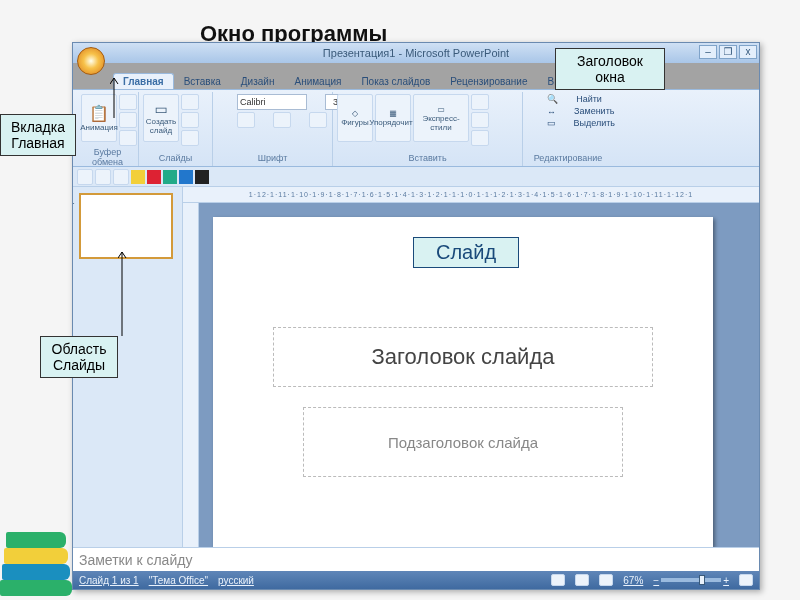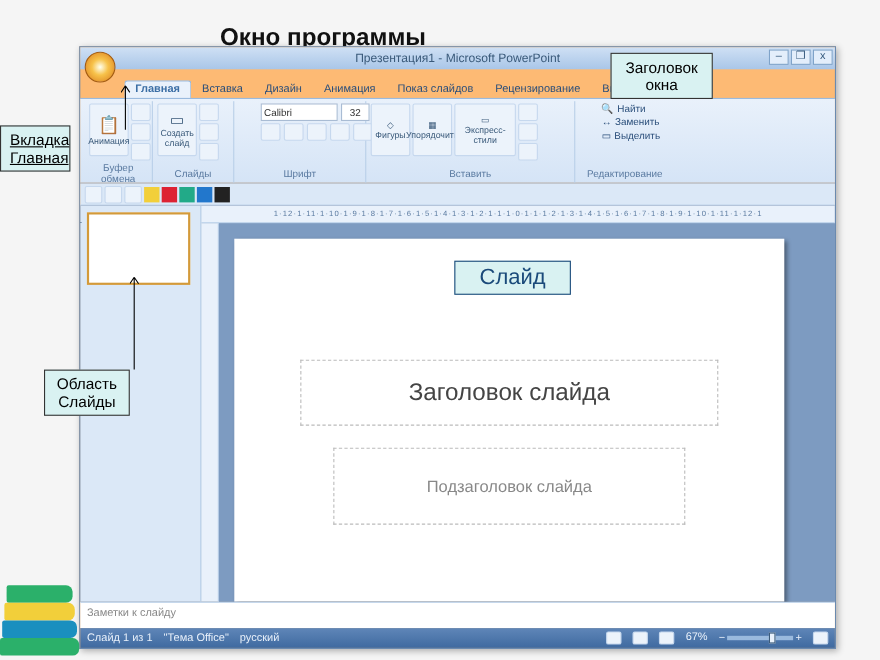--- a/index.html
+++ b/index.html
@@ -3,40 +3,40 @@
 <meta charset="utf-8">
 <style>
   * { box-sizing: border-box; margin: 0; padding: 0; }
   body { width: 800px; height: 600px; font-family: "Segoe UI", Tahoma, sans-serif; background: #f5f5f5; position: relative; overflow: hidden; }
 
   
   .callout { position: absolute; background: #d9f2f2; border: 1px solid #333; padding: 4px 8px; font-size: 14px; text-align: center; z-index: 50; }
   .heading { position: absolute; font-weight: bold; font-size: 22px; color: #111; margin-top: 13px; }
 
   
-  .window { position: absolute; left: 72px; top: 42px; width: 688px; height: 548px; background: #fdba74; border: 1px solid #6a8ab0; box-shadow: 2px 2px 6px rgba(0,0,0,.3); font-size: 10px; display:flex; flex-direction:column;}
+  .window { position: absolute; left: 72px; top: 42px; width: 688px; height: 548px; background: #a3a3a3; border: 1px solid #6a8ab0; box-shadow: 2px 2px 6px rgba(0,0,0,.3); font-size: 10px; display:flex; flex-direction:column;}
   .titlebar { height: 20px; background: linear-gradient(#cfe0f4,#a9c6e8); display:flex; align-items:center; justify-content:center; position:relative; color:#3a5a7a; font-size:11px;}
   .win-controls { position:absolute; right:2px; top:2px; display:flex; gap:2px;}
   .win-controls div { width:18px; height:14px; background:#e3eefb; border:1px solid #7fa3c9; text-align:center; line-height:12px; font-size:10px; color:#35597d;}
   .office-btn { position:absolute; left:4px; top:4px; width:28px; height:28px; border-radius:50%; background: radial-gradient(#ffe 0%, #f7c24a 40%, #d97a1a 100%); border:1px solid #a25b12; z-index:5;}
   .qat { position:absolute; left:38px; top:4px; display:flex; gap:3px;}
   .qat-btn { width:14px; height:14px; background:#cfe0f4; border:1px solid #9abade; border-radius:2px;}
 
   .tabs { height:20px; margin-top:6px; display:flex; align-items:flex-end; padding-left:40px; gap:0;}
   .tab { padding: 2px 9px; font-size:10px; color:#2a4e7a; cursor:pointer; border:1px solid transparent; border-bottom:none; border-radius:3px 3px 0 0; }
   .tab.active { background:#e9f1fb; border-color:#9abade; font-weight:bold; color:#3b6ea5;}
 
   .ribbon { height:78px; background: linear-gradient(#e9f1fb,#d5e4f6); border-top:1px solid #9abade; border-bottom:1px solid #9abade; display:flex; padding:2px 4px 0 4px; }
   .rgroup { display:flex; flex-direction:column; justify-content:space-between; border-right:1px solid #b9cfe8; padding:2px 4px; }
   .rgroup-body { display:flex; gap:2px; align-items:flex-start; flex:1;}
   .rgroup-label { font-size:9px; text-align:center; color:#5a7aa0; padding:1px 0;}
   .rbtn-lg { width:36px; height:48px; background:#ecf3fb; border:1px solid #c6d8ee; border-radius:2px; display:flex; flex-direction:column; align-items:center; justify-content:center; font-size:8px; color:#3a5a7a; text-align:center; }
   .rbtn { width:18px; height:16px; background:#ecf3fb; border:1px solid #c6d8ee; border-radius:2px;}
   .rcol { display:flex; flex-direction:column; gap:2px;}
-  .rrow { display:flex; gap:3px;padding-left:20px;}
+  .rrow { display:flex; gap:18px;padding-left:20px;}
   .font-box { width:70px; height:16px; background:#fff; border:1px solid #a9bcd4; font-size:9px; padding:0 2px; line-height:14px; color:#333;}
   .size-box { width:26px; height:16px; background:#fff; border:1px solid #a9bcd4; font-size:9px; text-align:center; line-height:14px; color:#333;}
 
   .toolstrip { height:20px; background:#dbe8f7; border-bottom:1px solid #b9cfe8; display:flex; align-items:center; gap:2px; padding:0 4px;}
   .ts-btn { width:16px; height:16px; background:#ecf3fb; border:1px solid #c6d8ee; border-radius:2px;}
   .ts-color { width:14px; height:14px; }
 
   .workarea { flex:1; display:flex; background:#7d9bc1; overflow:hidden; position:relative;}
   .thumbs-pane { width:110px; background:#dbe8f7; border-right:1px solid #b9cfe8; padding:6px; }
   .thumb { width:94px; height:66px; background:#fff; border:2px solid #d39a3a; margin-bottom:6px; position:relative;}
@@ -45,23 +45,23 @@
   .editor { flex:1; display:flex; flex-direction:column; }
   .hruler { height:16px; background:#e9f1fb; border-bottom:1px solid #b9cfe8; display:flex; align-items:center; justify-content:center; font-size:7px; color:#5a7aa0; letter-spacing:1px; white-space:nowrap; overflow:hidden;}
   .canvas-wrap { flex:1; display:flex; }
   .vruler { width:16px; background:#e9f1fb; border-right:1px solid #b9cfe8;}
   .canvas { flex:1; background:#7d9bc1; display:flex; align-items:flex-start; justify-content:flex-start; padding:14px 0 0 14px; position:relative;}
   .slide { width:500px; height:330px; background:#fff; box-shadow:2px 2px 4px rgba(0,0,0,.4); position:relative; }
   .ph { position:absolute; border:1px dashed #bbb; display:flex; align-items:center; justify-content:center; color:#666;}
   .ph-title { left:60px; top:110px; width:380px; height:60px; font-size:22px; color:#444;}
   .ph-sub { left:90px; top:190px; width:320px; height:70px; font-size:15px; color:#888;}
 
-  .notes { height:24px; background:#fff; border-top:1px solid #b9cfe8; padding:4px 6px; font-size:10px; color:#888;}
+  .notes { height:24px; background:#fff; border-top:1px solid #b9cfe8; padding:4px 6px; font-size:14px; color:#888;}
   .status { height:18px; background: linear-gradient(#5f86b8,#3f6aa0); color:#e9f1fb; font-size:10px; display:flex; align-items:center; padding:0 6px; justify-content:space-between;}
-  .status .sgroup{ display:flex; gap:10px; }
+  .status .sgroup{ display:flex; gap:10px; align-items:center;text-decoration:underline;}
   .zoom { display:flex; gap:2px; align-items:center;}
   .zoom-track{ width:60px; height:4px; background:#9abade; position:relative;}
   .zoom-thumb{ position:absolute; left:38px; top:-3px; width:6px; height:10px; background:#e9f1fb; border:1px solid #3a5a7a;}
 
   
   .slide-label { position:absolute; background:#d9f2f2; border:1px solid #1a4a7a; padding:3px 22px; font-size:20px; color:#1a4a7a; }
 
   
   .books { position:absolute; left:0; bottom:0; width:80px; height:90px; z-index:1;}
   .book { position:absolute; height:16px; border-radius:2px 6px 6px 2px;}
@@ -71,23 +71,23 @@
   .b4{ width:72px; background:#2bb06a; bottom:4px; left:0;}
 
   
   .arrow { position:absolute; stroke:#000; stroke-width:1; fill:none; z-index:40;}
 </style>
 </head>
 <body>
 
 <div class="heading" style="left:200px; top:8px;">Окно программы</div>
 
-<div class="callout" style="left:555px; top:48px; width:93px; white-space:pre-line;">Заголовок
+<div class="callout" style="left:555px; top:48px; width:110px; white-space:pre-line;">Заголовок
 окна</div>
-<div class="callout" style="left:0px; top:114px; width:64px; white-space:pre-line;text-decoration:underline;">Вкладка
+<div class="callout" style="left:0px; top:114px; width:76px; white-space:pre-line;">Вкладка
 Главная</div>
 <div class="callout" style="left:40px; top:336px; width:78px; white-space:pre-line;">Область
 Слайды</div>
 
 <svg class="arrow" style="left:110px; top:72px; width:50px; height:50px;" viewBox="0 0 50 50">
     <path d="M4 46 L4 6 M4 6 L0 12 M4 6 L8 12"></path>
   </svg>
 <svg class="arrow" style="left:118px; top:248px; width:30px; height:92px;" viewBox="0 0 30 92">
     <path d="M4 88 L4 4 M4 4 L0 10 M4 4 L8 10"></path>
   </svg>

